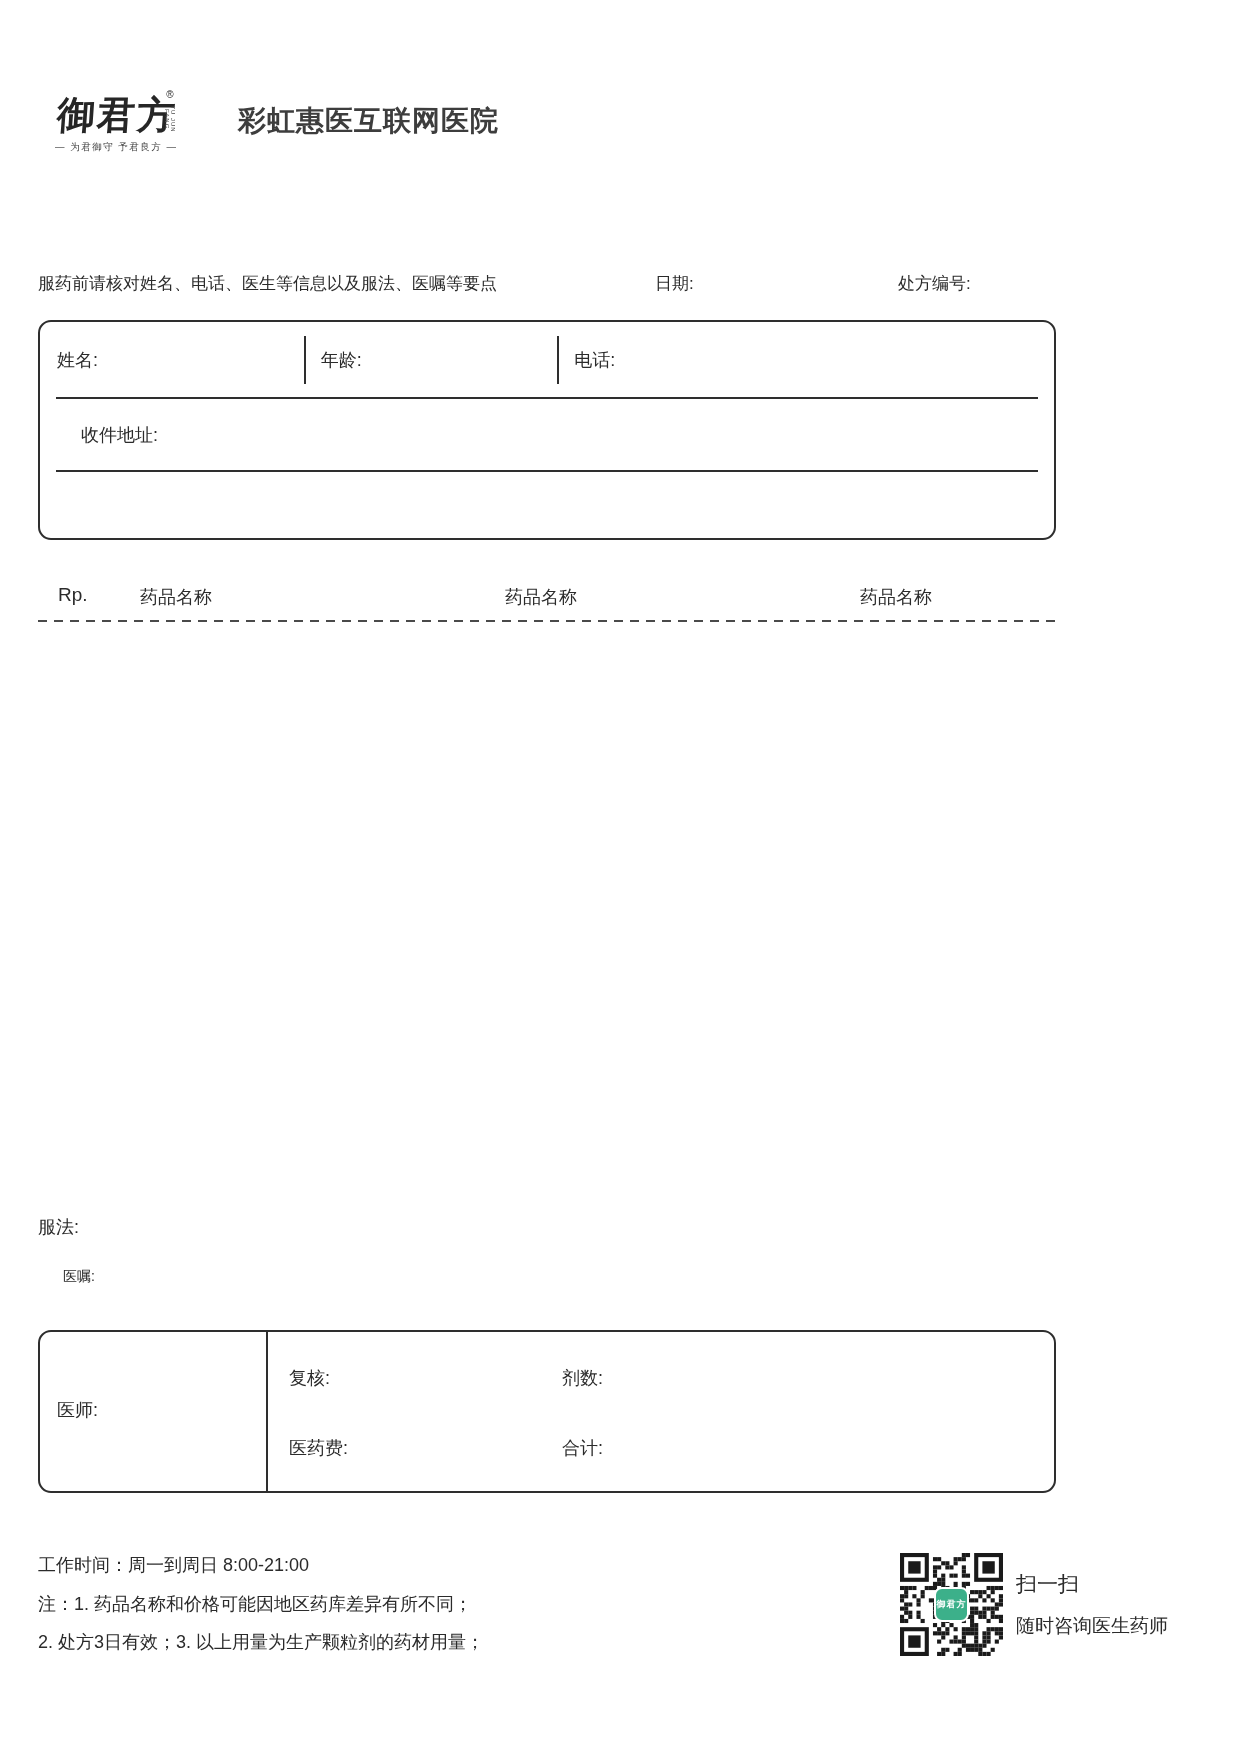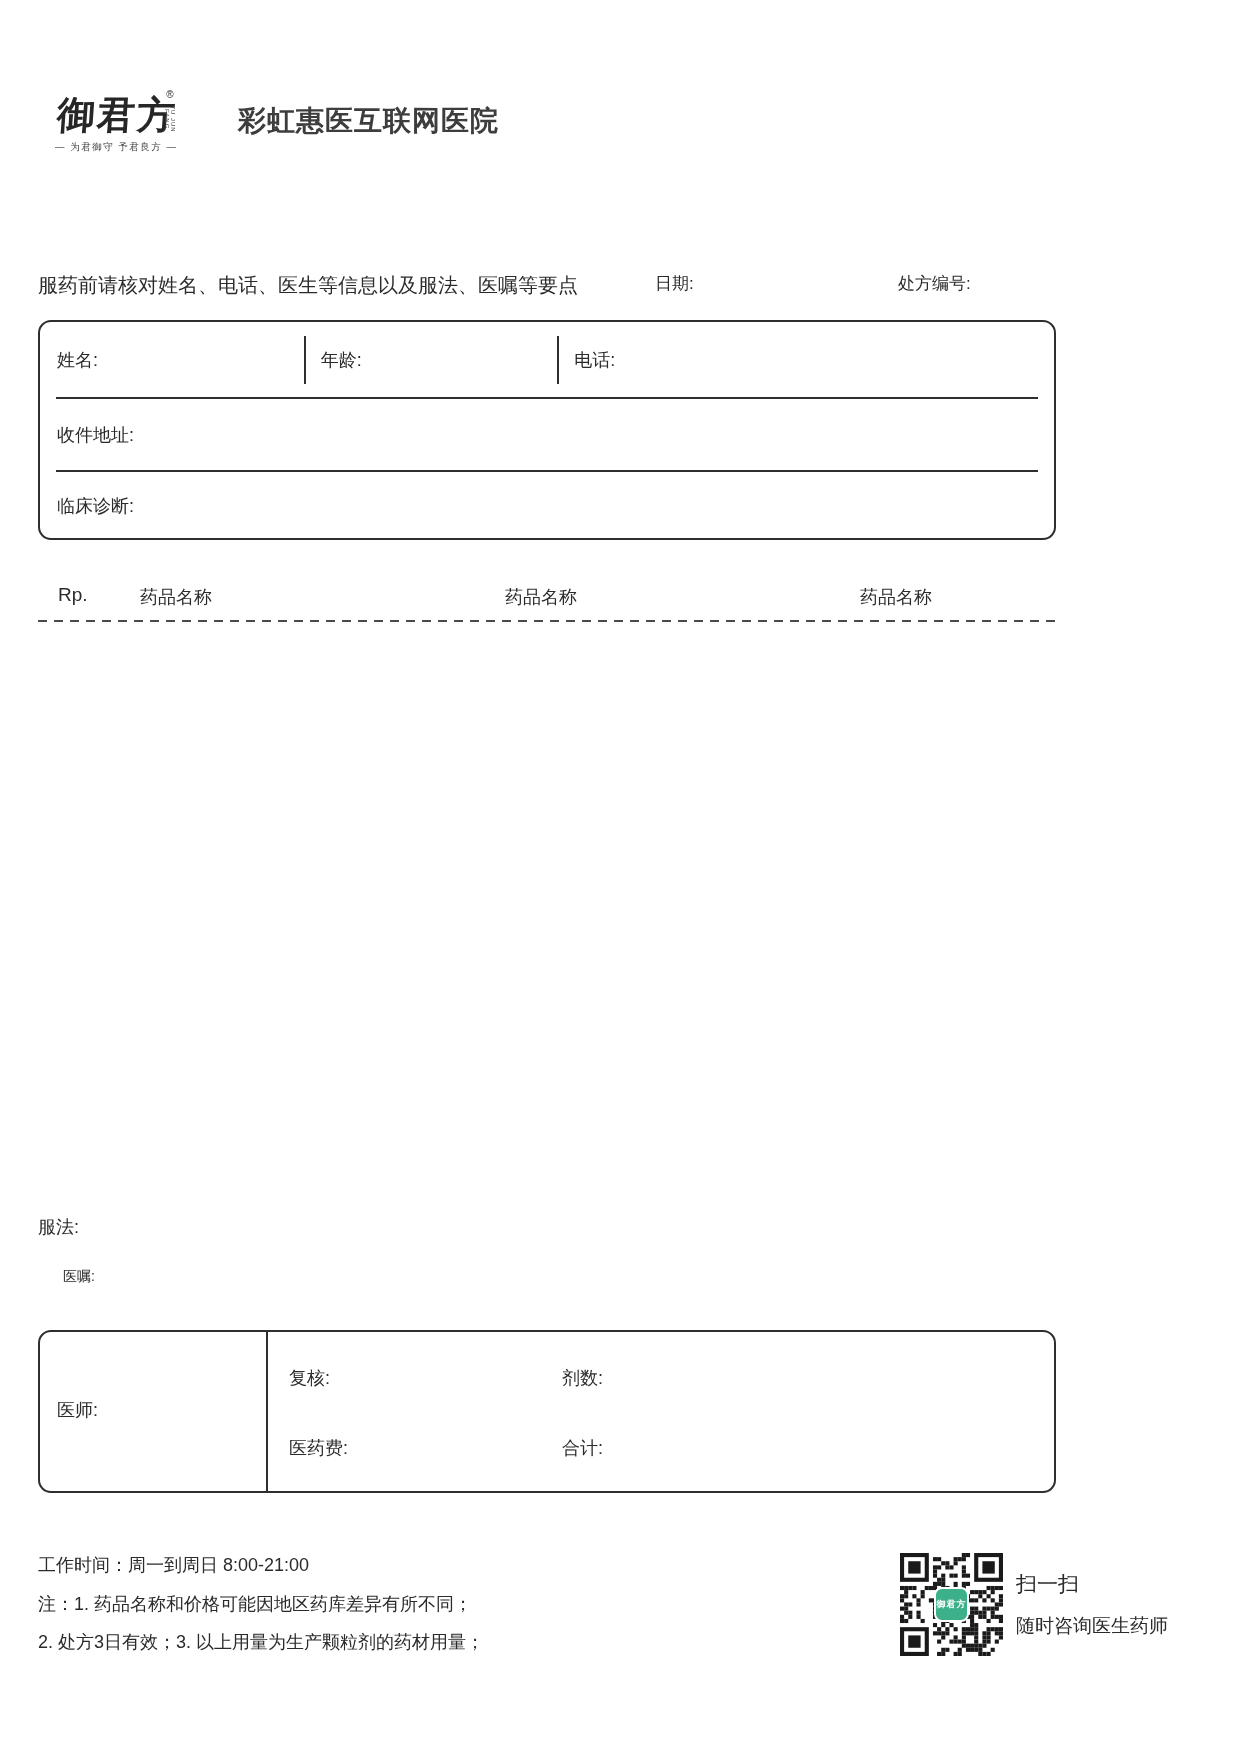--- a/index.html
+++ b/index.html
@@ -44,21 +44,21 @@
   }
   .hospital-title {
     left: 238px; top: 102px;
     font-size: 28px;
     font-weight: 800;
     letter-spacing: 1px;
     color: #3d3d3d;
   }
 
   
-  .notice-text { left: 38px; top: 272px; font-size: 20px; color: #2b2b2b; }
+  .notice-text { left: 38px; top: 272px; font-size: 17px; color: #2b2b2b; }
   .date-label { left: 655px; top: 272px; font-size: 17px; color: #2b2b2b; }
   .rx-number-label { left: 898px; top: 272px; font-size: 17px; color: #2b2b2b; }
 
   
   .patient-box {
     left: 38px; top: 320px;
     width: 1018px; height: 220px;
     border: 2px solid #2e2e2e;
     border-radius: 13px;
   }
@@ -76,21 +76,21 @@
     position: absolute; left: 0; top: 14px;
     width: 2px; height: 48px; background: #2e2e2e;
   }
   .h-line {
     position: absolute; left: 16px; right: 16px; height: 2px; background: #2e2e2e;
   }
   .h-line-1 { top: 75px; }
   .h-line-2 { top: 148px; }
   .pb-row2 {
     position: absolute; left: 0; top: 77px; right: 0; height: 71px;
-    display: flex; align-items: center;
+    display: flex; align-items: center; padding-left: 24px;
   }
   .pb-row3 {
     position: absolute; left: 0; top: 150px; right: 0; height: 68px;
     display: flex; align-items: center;
   }
 
   
   .rp-label { left: 58px; top: 584px; font-size: 19px; color: #2b2b2b; }
   .drug-col-1 { left: 140px; top: 585px; }
   .drug-col-2 { left: 505px; top: 585px; }
@@ -168,23 +168,20 @@
       <div class="pb-cell pb-cell-4">
         <span class="v-divider"></span>
         <span class="pb-label">电话:</span>
       </div>
     </div>
     <div class="h-line h-line-1"></div>
     <div class="pb-row2">
       <span class="pb-label">收件地址:</span>
     </div>
     <div class="h-line h-line-2"></div>
-    <div class="pb-row3">
-      <span class="pb-label">临床诊断:</span>
-    </div>
   </div>
 
   <div class="abs rp-label">Rp.</div>
   <div class="abs drug-col drug-col-1">药品名称</div>
   <div class="abs drug-col drug-col-2">药品名称</div>
   <div class="abs drug-col drug-col-3">药品名称</div>
   <div class="abs dashed-separator"></div>
 
   <div class="abs usage-label">服法:</div>
   <div class="abs advice-label">医嘱:</div>

